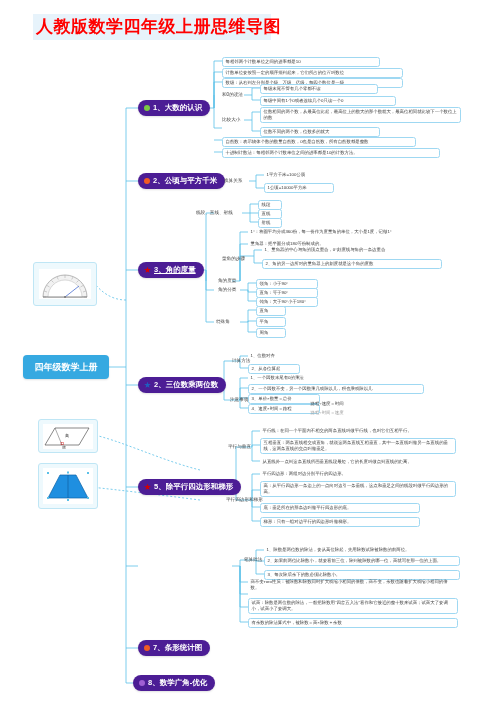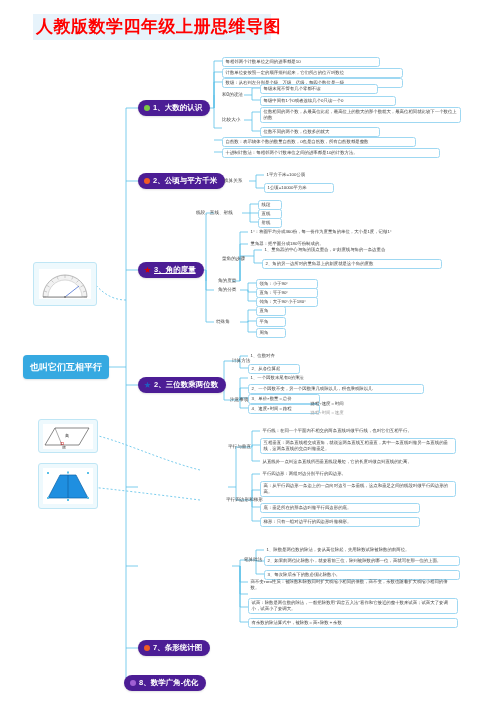--- a/index.html
+++ b/index.html
@@ -176,21 +176,21 @@
       <path d="M248 560 H256 V550 H264"></path>
       <path d="M256 560 V561 H264"></path>
       <path d="M256 560 V574 H264"></path>
     </g>
   </svg>
 
   <div class="title-band"></div>
   <div class="title-text">人教版数学四年级上册思维导图</div>
 
   <div class="center-node">
-    <span>也叫它们互相平行</span>
+    <span>四年级数学上册</span>
   </div>
 
   <div class="b1" style="left:138px;top:100px;">
     <span class="dot green"></span>
     <span>1、大数的认识</span>
   </div>
   <div class="leaf" style="left:222px;top:57px;width:158px;">每相邻两个计数单位之间的进率都是10</div>
   <div class="leaf" style="left:222px;top:68px;width:181px;">计数单位要按照一定的顺序排列起来，它们所占的位置叫数位</div>
   <div class="leaf" style="left:222px;top:78px;width:181px;">数级：从右到左分别是个级、万级、亿级，每四个数位是一级</div>
 
@@ -271,20 +271,24 @@
   <div class="leaf" style="left:248px;top:364px;width:52px;">2、从各位算起</div>
 
   <div class="l2" style="left:230px;top:397px;">注意事项</div>
   <div class="leaf plain" style="left:248px;top:374px;width:92px;">1、一个因数末尾有0的乘法</div>
   <div class="leaf" style="left:248px;top:384px;width:176px;">2、一个因数不变，另一个因数乘几或除以几，积也乘或除以几</div>
   <div class="leaf" style="left:248px;top:394px;width:72px;">3、单价×数量＝总价</div>
   <div class="leaf" style="left:248px;top:404px;width:72px;">4、速度×时间＝路程</div>
   <div class="leaf plain" style="left:308px;top:400px;width:62px;">路程÷速度＝时间</div>
   <div class="leaf plain" style="left:308px;top:409px;width:62px;color:#9a9a9a;">路程÷时间＝速度</div>
 
+  <div class="b1" style="left:138px;top:479px;">
+    <span class="dot star"></span>
+    <span>5、除平行四边形和梯形</span>
+  </div>
   <div class="l2" style="left:228px;top:444px;">平行与垂直</div>
   <div class="leaf plain" style="left:260px;top:427px;width:182px;">平行线：在同一个平面内不相交的两条直线叫做平行线，也叫它们互相平行。</div>
   <div class="leaf" style="left:260px;top:438px;width:196px;">互相垂直：两条直线相交成直角，就说这两条直线互相垂直，其中一条直线叫做另一条直线的垂线，这两条直线的交点叫做垂足。</div>
   <div class="leaf plain" style="left:260px;top:458px;width:196px;">从直线外一点到这条直线所画垂直线段最短，它的长度叫做点到直线的距离。</div>
 
   <div class="l2" style="left:226px;top:497px;">平行四边形和梯形</div>
   <div class="leaf plain" style="left:260px;top:470px;width:160px;">平行四边形：两组对边分别平行的四边形。</div>
   <div class="leaf" style="left:260px;top:481px;width:196px;">高：从平行四边形一条边上的一点向对边引一条垂线，这点和垂足之间的线段叫做平行四边形的高。</div>
   <div class="leaf" style="left:260px;top:503px;width:160px;">底：垂足所在的那条边叫做平行四边形的底。</div>
   <div class="leaf" style="left:260px;top:517px;width:160px;">梯形：只有一组对边平行的四边形叫做梯形。</div>
@@ -320,18 +324,18 @@
 
   <div class="leaf plain" style="left:248px;top:578px;width:210px;">商不变того性质：被除数和除数同时扩大或缩小相同的倍数，商不变，余数也随着扩大或缩小相同的倍数。</div>
   <div class="leaf" style="left:248px;top:598px;width:210px;">试商：除数是两位数的除法，一般把除数用"四舍五入法"看作和它接近的整十数来试商；试商大了要调小，试商小了要调大。</div>
   <div class="leaf" style="left:248px;top:618px;width:210px;">有余数的除法算式中，被除数＝商×除数＋余数</div>
 
   <div class="b1" style="left:138px;top:640px;">
     <span class="dot orange"></span>
     <span>7、条形统计图</span>
   </div>
 
-  <div class="b1" style="left:124px;top:675px;">
+  <div class="b1" style="left:133px;top:675px;">
     <span class="dot purple"></span>
     <span>8、数学广角-优化</span>
   </div>
 
 </div>
 
 </body></html>

